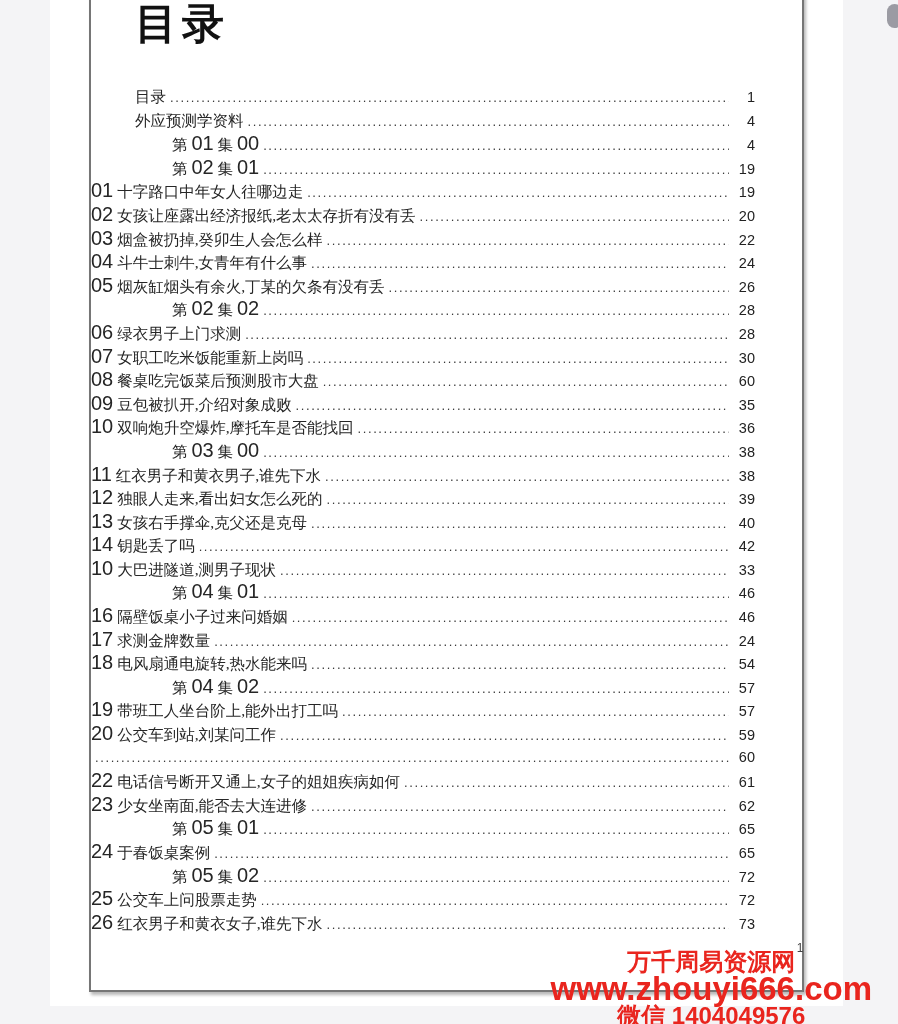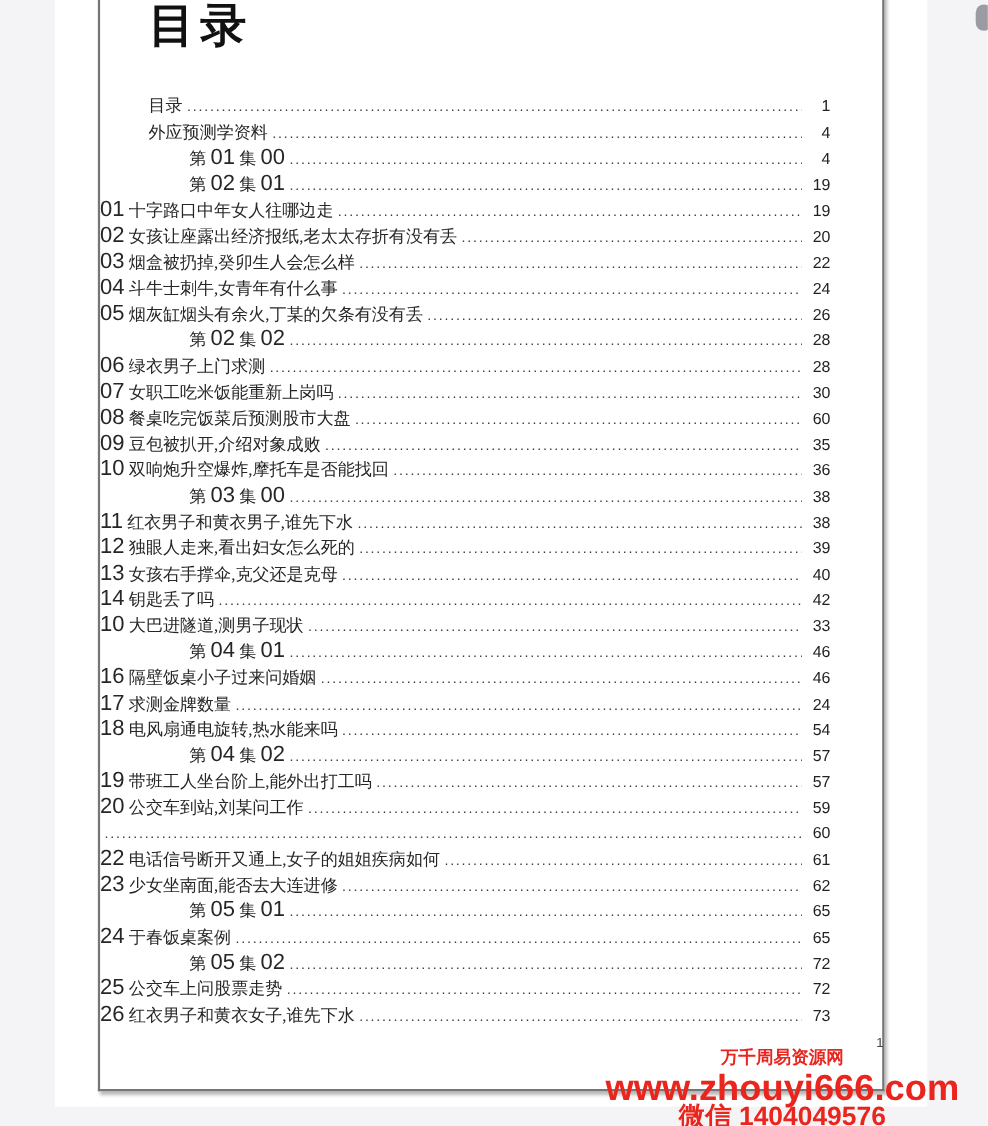--- a/index.html
+++ b/index.html
@@ -56,21 +56,21 @@
     position:absolute;left:740px;top:953px;width:20px;text-align:center;
     font-family:"Liberation Sans","DejaVu Sans",sans-serif;
     font-size:12px;color:#444;
   }
   .watermark{
     position:absolute;right:26px;bottom:-5px;
     text-align:center;font-weight:bold;
     font-family:"Liberation Sans","DejaVu Sans",sans-serif;
     line-height:27px;
   }
-  .wm-site{font-size:16px;}
+  .wm-site{font-size:24px;}
   .wm-url{font-size:33px;}
   .wm-wechat{font-size:24px;}
   .scroll-thumb{
     position:absolute;right:-4px;top:4px;width:15px;height:24px;
     border-radius:8px;background:#9b9ba3;
   }
 </style>
 </head>
 <body>
 

